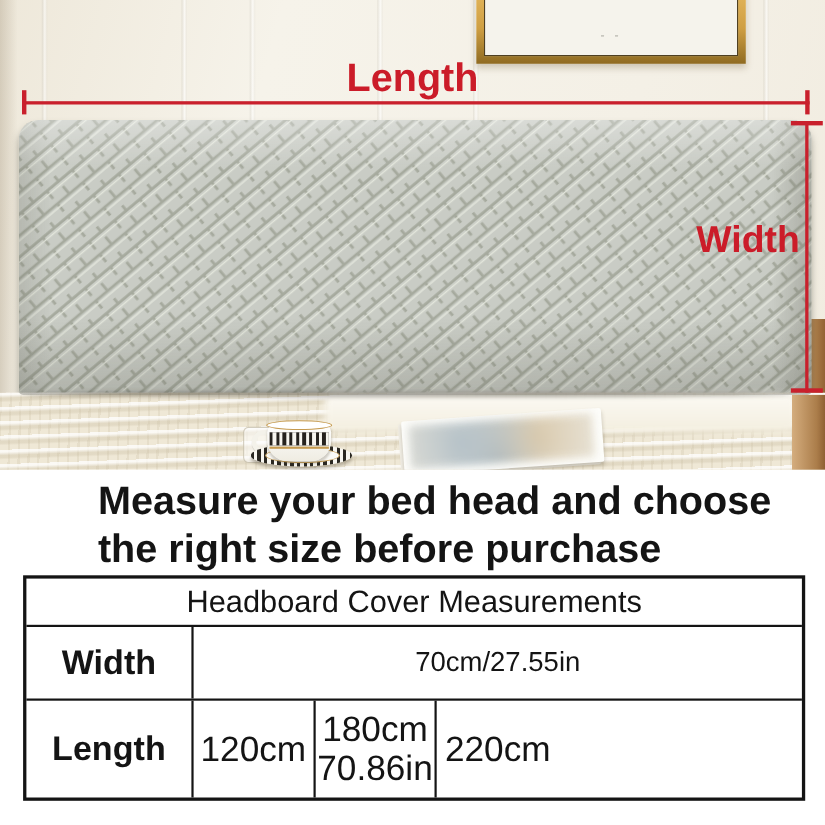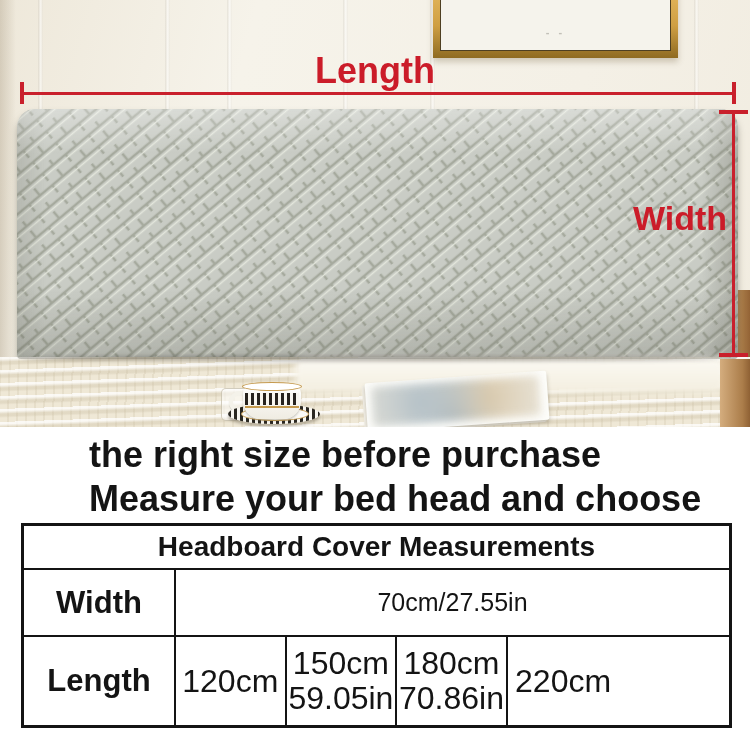--- a/index.html
+++ b/index.html
@@ -92,21 +92,21 @@
   .heading{position:absolute;left:0;top:427px;width:750px;height:96px;background:#fff;
        color:#141414;font-weight:bold;font-size:36px;line-height:44px;
        padding:6px 0 0 89px;box-sizing:border-box;}
   .heading div{white-space:nowrap;}
 
   
   .size-table{position:absolute;left:21px;top:523px;width:711px;height:205px;box-sizing:border-box;
        border:3px solid #141414;display:grid;grid-template-rows:44px 67px 1fr;
        color:#141414;background:#fff;}
   .tt{border-bottom:2px solid #141414;display:flex;align-items:center;justify-content:center;
-       font-size:28px;font-weight:bold;}
+       font-size:28px;font-weight:normal;}
   .trow{display:grid;grid-template-columns:152px repeat(5,1fr);}
   .trow.two{grid-template-columns:152px 1fr;border-bottom:2px solid #141414;}
   .tl{border-right:2px solid #141414;display:flex;align-items:center;justify-content:center;
        font-size:31px;font-weight:bold;}
   .tv{display:flex;align-items:center;justify-content:center;font-size:25px;text-align:right;}
   .tc{border-right:2px solid #141414;display:flex;flex-direction:column;align-items:center;
        justify-content:center;font-size:32px;line-height:35px;}
   .tc:last-child{border-right:none;}
 </style>
 </head>
@@ -174,42 +174,38 @@
     <div class="len-line dim"></div>
     <div class="len-cap-l dim"></div>
     <div class="len-cap-r dim"></div>
     <div class="wid-label dim">Width</div>
     <div class="wid-line dim"></div>
     <div class="wid-cap-t dim"></div>
     <div class="wid-cap-b dim"></div>
   </div>
 
   <div class="heading">
+    <div>Measure your bed head and choose</div>
     <div>the right size before purchase</div>
-    <div>Measure your bed head and choose</div>
   </div>
 
   <div class="size-table">
     <div class="tt">Headboard Cover Measurements</div>
 
     <div class="trow two">
       <div class="tl">Width</div>
       <div class="tv">70cm/27.55in</div>
     </div>
 
     <div class="trow">
       <div class="tl">Length</div>
       <div class="tc">
         <div>120cm</div>
       </div>
       <div class="tc">
-        <div>150cm</div>
-        <div>59.05in</div>
-      </div>
-      <div class="tc">
         <div>180cm</div>
         <div>70.86in</div>
       </div>
       <div class="tc">
         <div>220cm</div>
       </div>
     </div>
   </div>
 
 </div>

